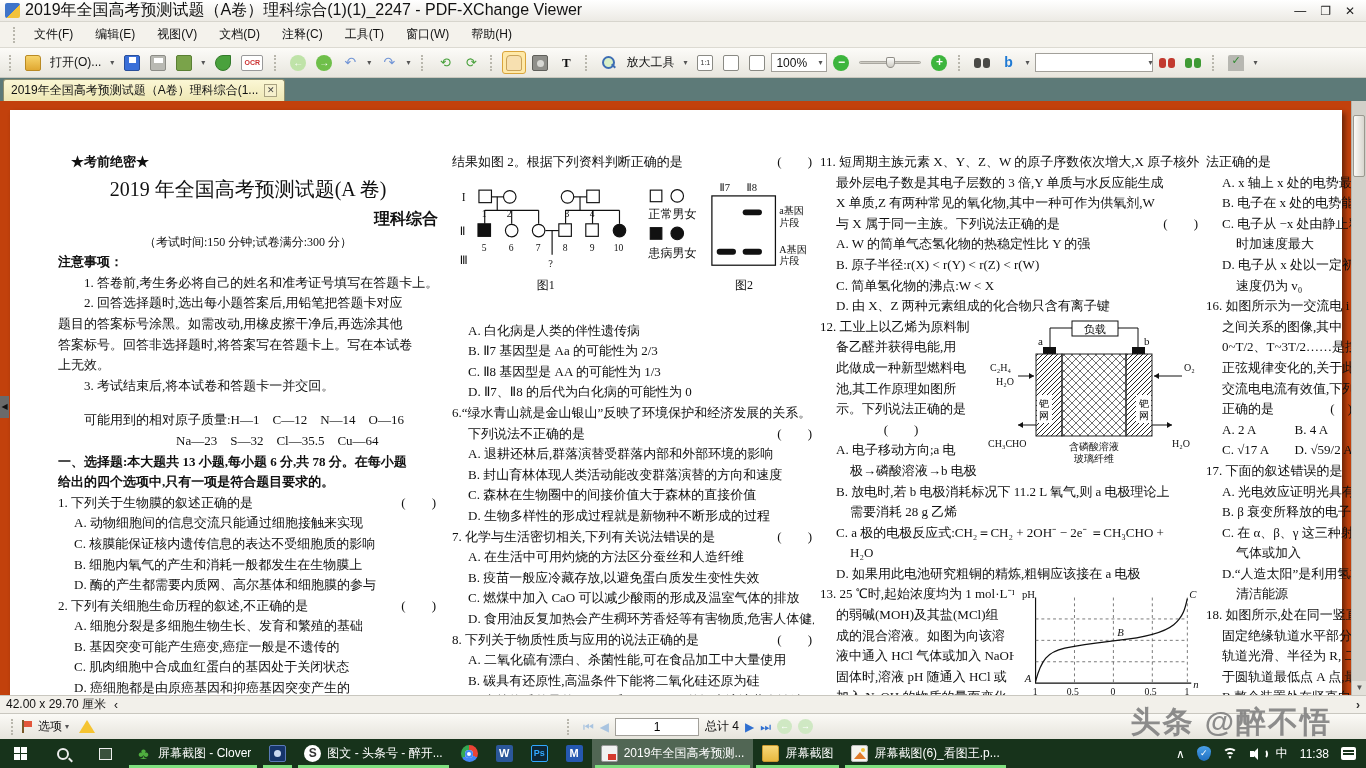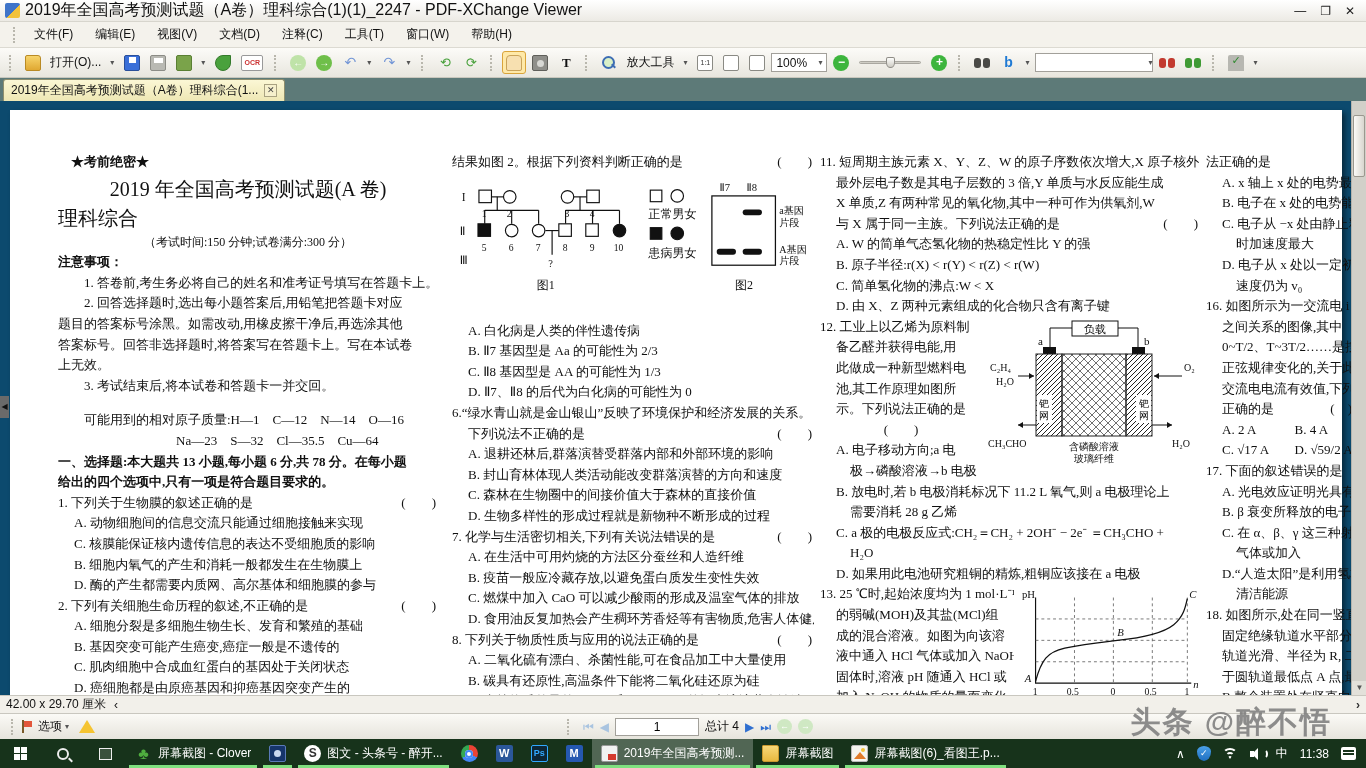--- a/index.html
+++ b/index.html
@@ -47,30 +47,30 @@
 .slider{width:62px;height:3px;background:#cfcdc5;border:1px solid #a9a7a0;border-radius:2px;position:relative;margin:0 4px}
 .slider .thumb{position:absolute;left:26px;top:-5px;width:9px;height:11px;background:linear-gradient(#fdfdfb,#cfcdc5);border:1px solid #8f8d87;border-radius:2px 2px 50% 50%}
 .searchbox{width:118px;height:19px;background:#fff;border:1px solid #a2a09a;display:flex;align-items:center}
 .searchbox input{border:none;outline:none;flex:1;width:90px;height:15px;font-size:11px}
 
 .tabbar{position:absolute;top:78px;left:0;right:0;height:23px;background:#5d7a78;display:flex;align-items:flex-end;padding-left:3px}
 .tab{background:linear-gradient(#fbf7d5,#eee7b4);border:1px solid #8f8f6d;border-bottom:none;height:22px;display:flex;align-items:center;gap:6px;font-size:12px;padding:0 7px;border-radius:3px 3px 0 0;max-width:300px}
 .tab .lbl{white-space:nowrap;overflow:hidden}
 .tabclose{width:13px;height:13px;border:1px solid #a9a281;background:#f6f0cc;font-size:9px;line-height:11px;text-align:center;color:#444}
 
-.docarea{position:absolute;top:101px;left:0;right:0;bottom:73px;background:#0c4a6e;overflow:hidden}
+.docarea{position:absolute;top:101px;left:0;right:0;bottom:73px;background:#c2410c;overflow:hidden}
 .page{position:absolute;left:10px;top:9px;width:1332px;height:780px;background:#fff;box-shadow:3px 3px 5px rgba(0,0,0,.45);font-family:"Liberation Serif",serif;color:#101010}
 .col{position:absolute;top:42px;font-size:13px}
 #col1{left:48px;width:380px}
 #col2{left:442px;width:362px}
 #col3{left:810px;width:380px}
 #col4{left:1196px;width:148px;overflow:hidden}
 .ln{white-space:nowrap;overflow:hidden;position:relative;min-height:20px;line-height:20.6px}
 .h1{font-size:20px;font-weight:400;text-align:center;line-height:32px;white-space:nowrap}
-.h2{font-size:20px;font-weight:400;text-align:left;line-height:27px}
+.h2{font-size:16px;font-weight:700;text-align:right;line-height:27px}
 .ctr{text-align:center}
 .meta{font-size:12px}
 .b{font-weight:700}
 .p1{padding-left:26px}
 .ind1{padding-left:13px}
 .ind9{padding-left:118px}
 .q2{padding-left:16px}
 .opt{padding-left:16px}
 .opt2{padding-left:30px}
 .rp{position:absolute;right:2px;top:0}

